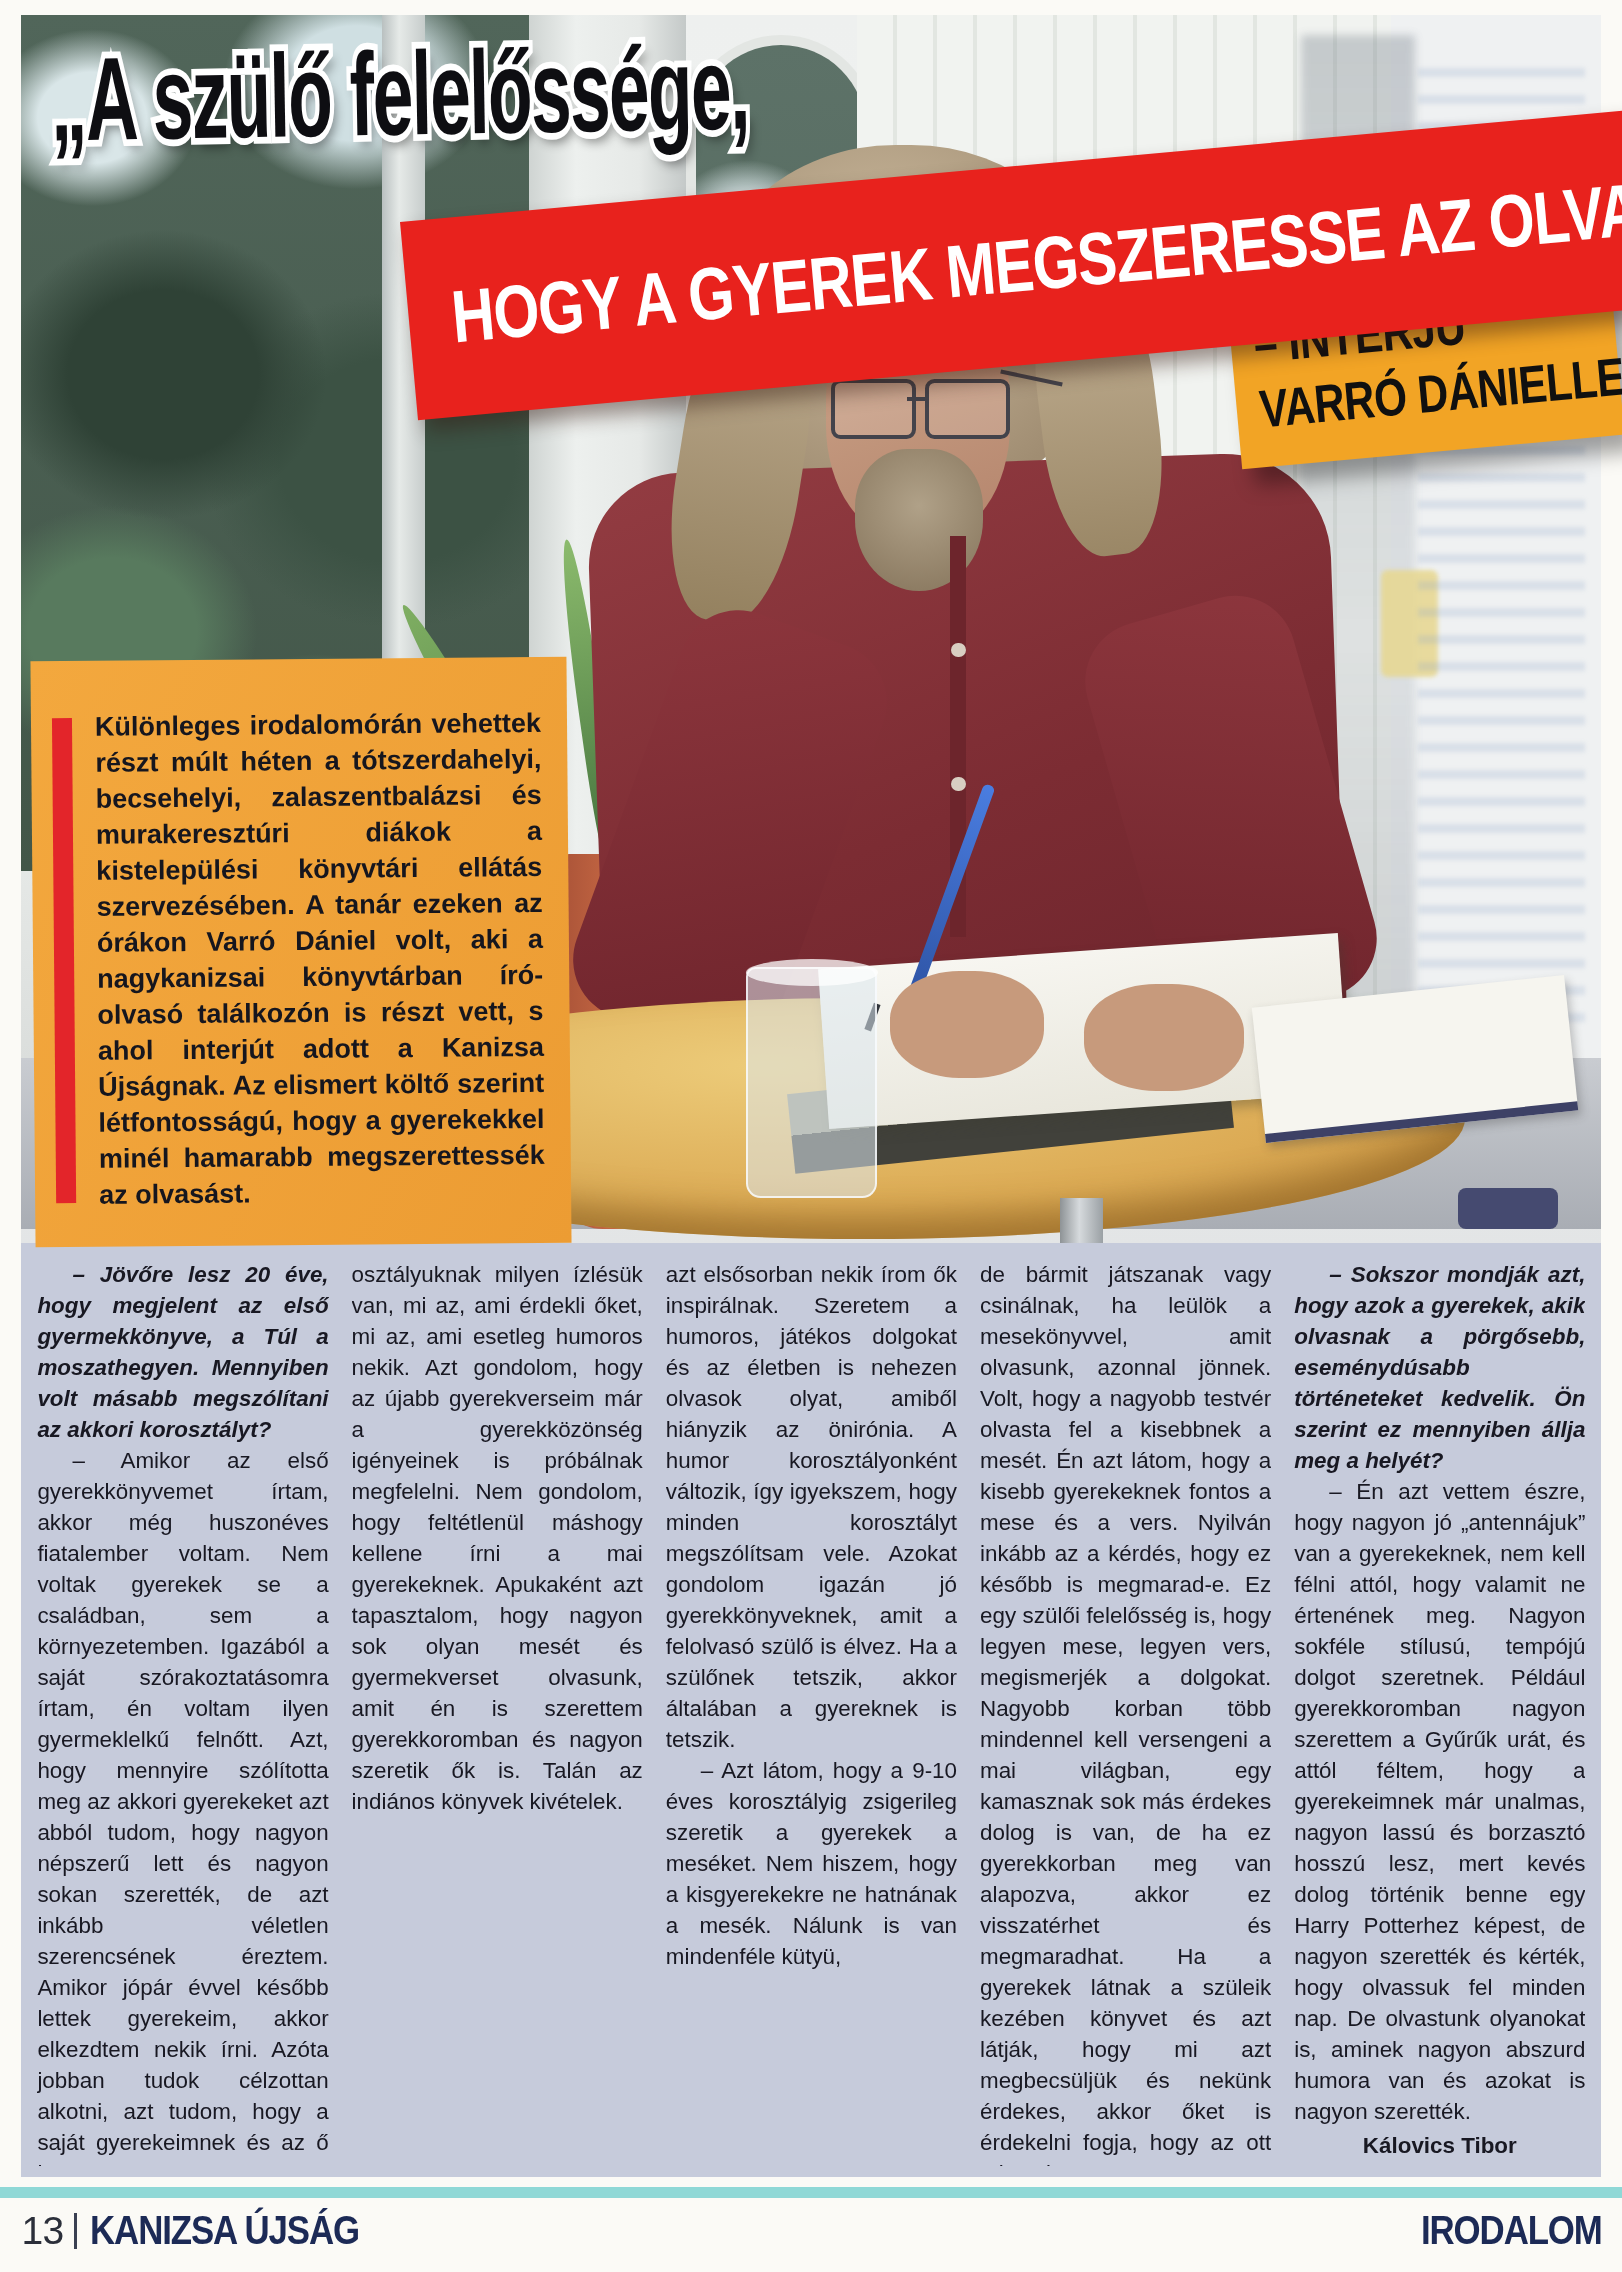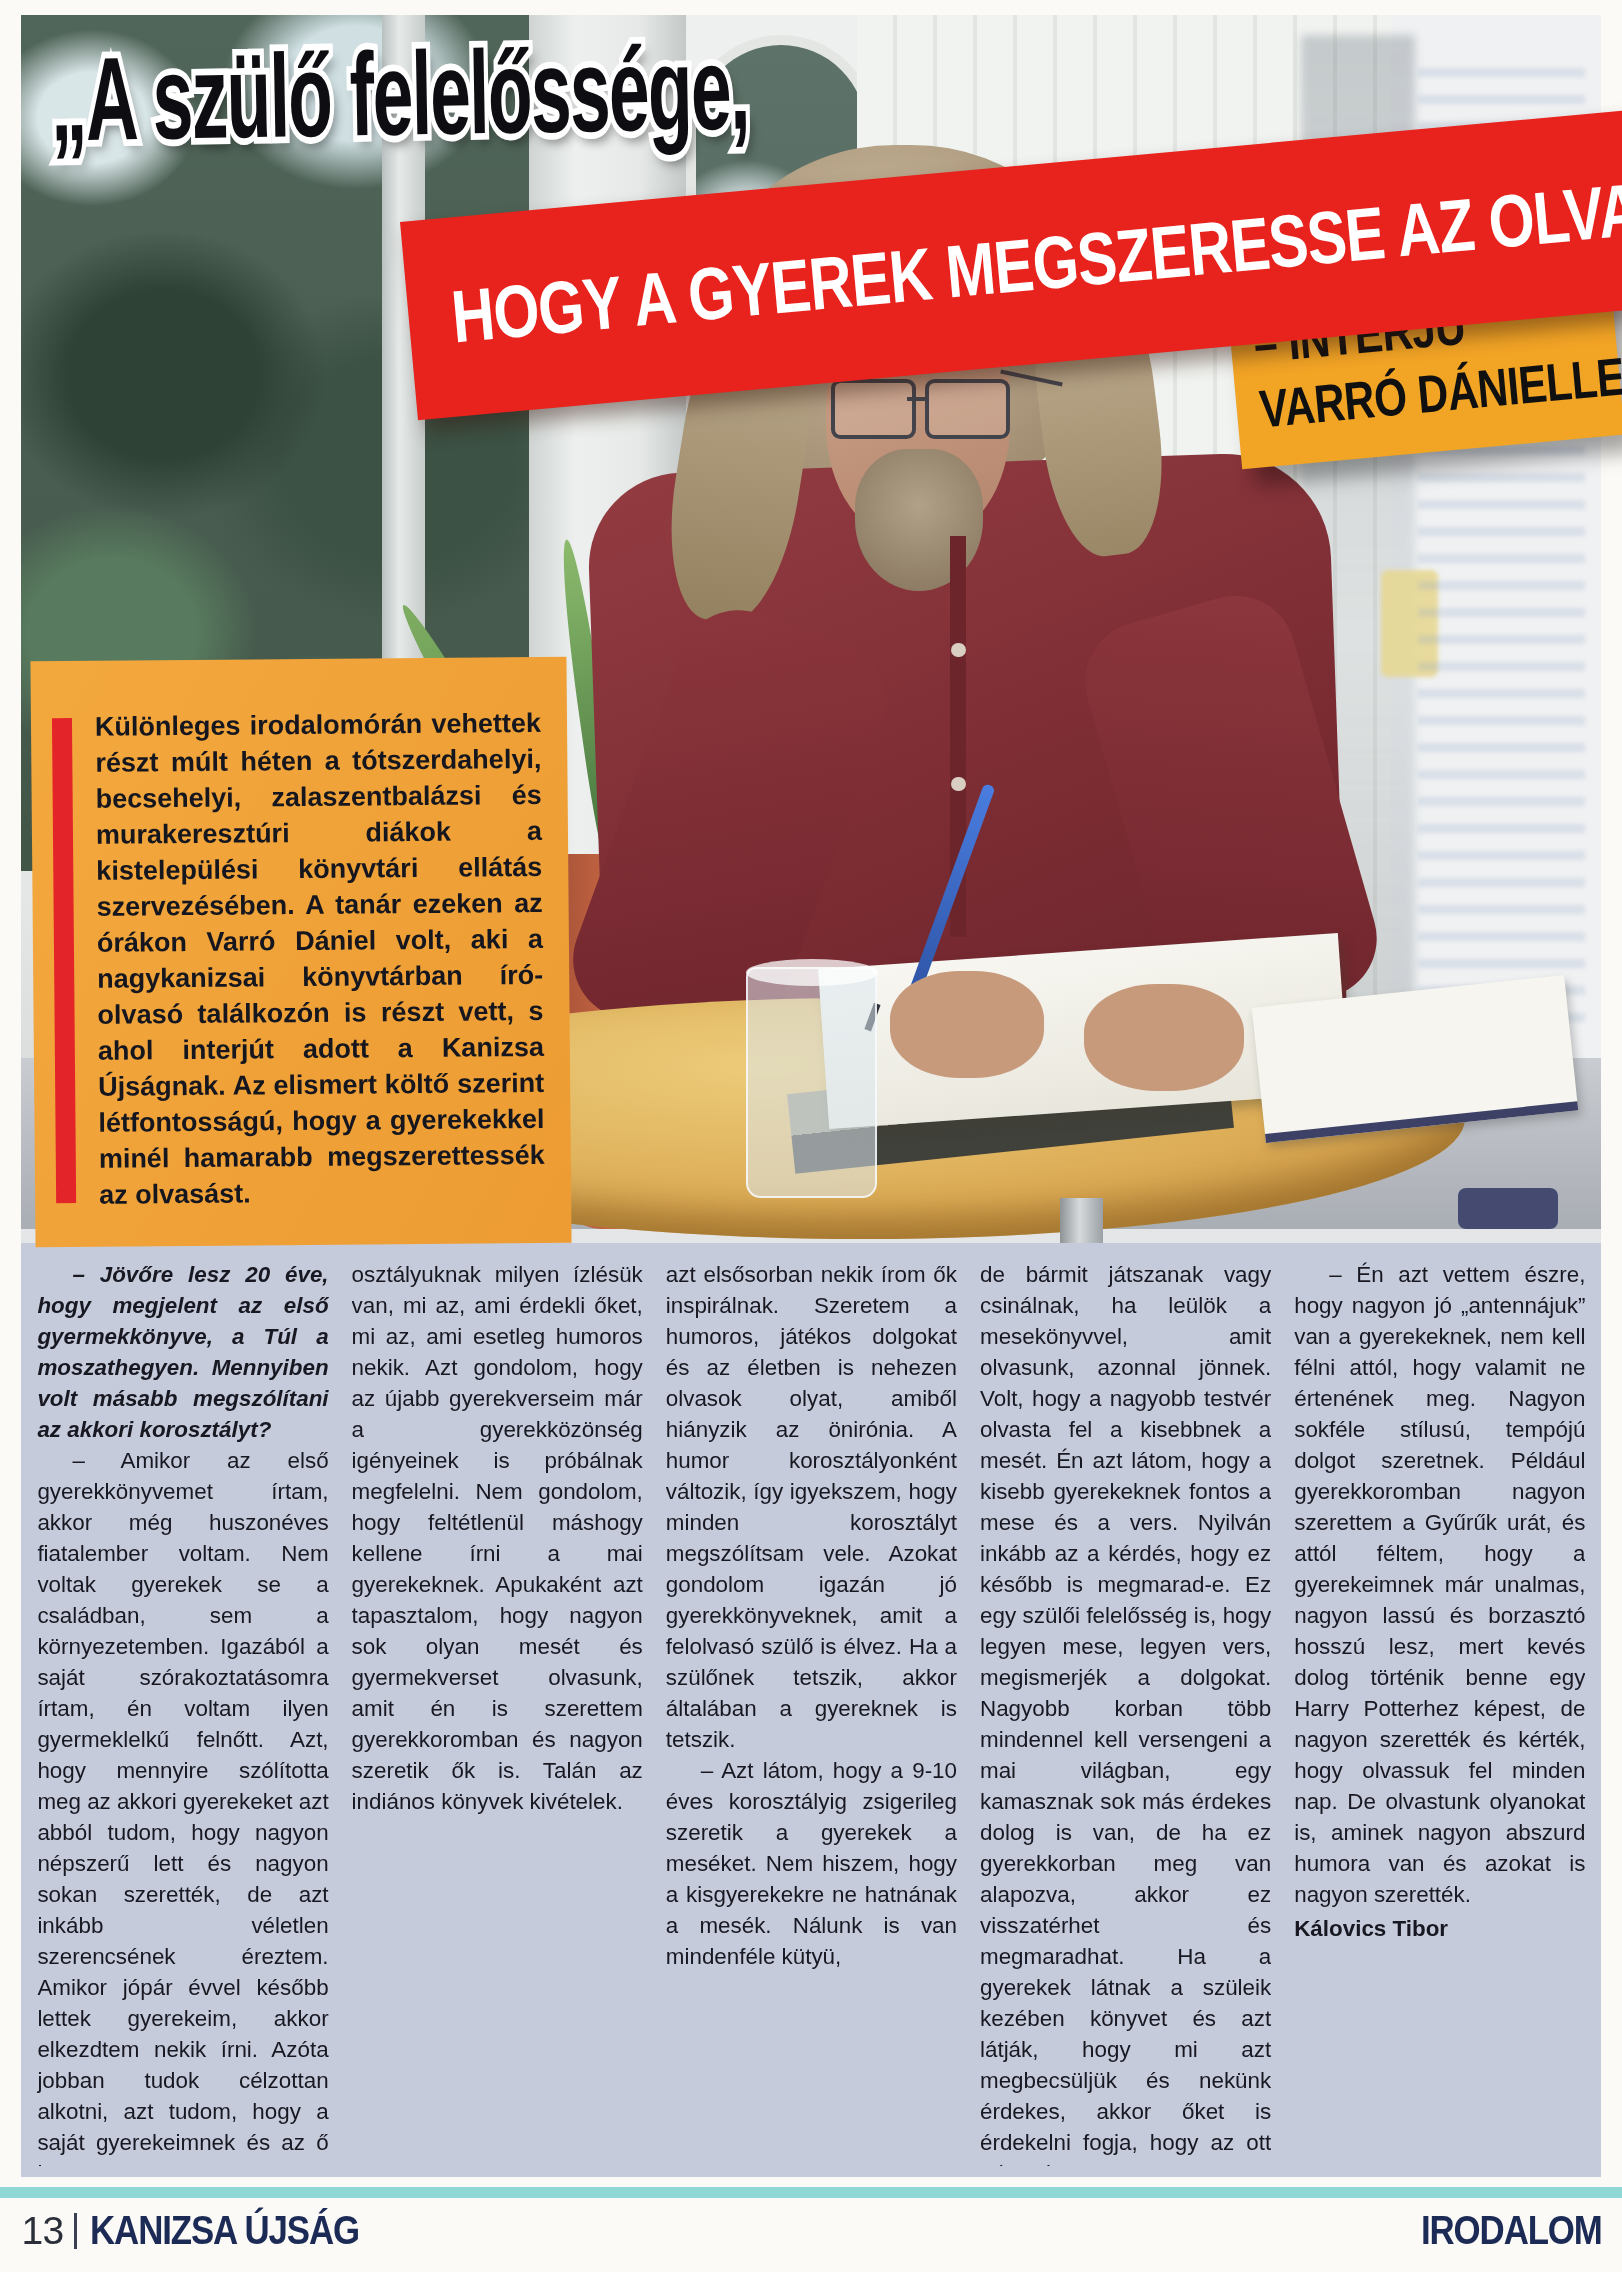--- a/index.html
+++ b/index.html
@@ -115,21 +115,21 @@
   .red-bar{position:absolute;left:21.4px;top:57px;width:20px;height:485px;background:#e3252a;}
   .intro-text{position:absolute;left:64px;top:48px;width:446px;margin:0;
       font-size:27px;line-height:36px;font-weight:700;color:#16161e;text-align:justify;}
   
   .columns{position:absolute;left:21.4px;top:1243px;width:1580px;height:934px;background:#c6cbdb;
       box-sizing:border-box;padding:16px 16px 10.7px 16px;display:flex;gap:23px;z-index:2;}
   .col{flex:1 1 0;overflow:hidden;font-size:22.4px;line-height:31px;color:#181822;text-align:justify;}
   .col p{margin:0;}
   .q{font-style:italic;font-weight:700;}
   .indent{text-indent:35px;}
-  .byline{font-weight:700;text-align:left;margin-top:2.7px !important;}
+  .byline{font-weight:700;text-align:center;margin-top:2.7px !important;}
   
   .teal-rule{position:absolute;left:0;top:2187px;width:1623px;height:11.4px;background:#8fd8d6;z-index:2;}
   .footer{position:absolute;left:21.4px;top:2207px;width:1580px;height:47px;display:flex;align-items:center;z-index:2;}
   .pagenum{font-size:39px;font-weight:400;color:#2b2f3a;letter-spacing:-0.7px;}
   .vbar{width:2.7px;height:36px;background:#3a4052;margin:0 13.4px 0 10.7px;}
   .paper{display:inline-block;font-size:41px;font-weight:700;color:#1c2a56;letter-spacing:-1.3px;
       transform:scaleX(0.85);transform-origin:left center;white-space:nowrap;}
   .section{display:inline-block;margin-left:auto;font-size:41px;font-weight:700;color:#1c2a56;letter-spacing:-1.3px;
       transform:scaleX(0.85);transform-origin:right center;white-space:nowrap;}
 </style>
@@ -212,20 +212,21 @@
       <p>osztályuknak milyen ízlésük van, mi az, ami érdekli őket, mi az, ami esetleg humoros nekik. Azt gondolom, hogy az újabb gyerekverseim már a gyerekközönség igényeinek is próbálnak megfelelni. Nem gondolom, hogy feltétlenül máshogy kellene írni a mai gyerekeknek. Apukaként azt tapasztalom, hogy nagyon sok olyan mesét és gyermekverset olvasunk, amit én is szerettem gyerekkoromban és nagyon szeretik ők is. Talán az indiános könyvek kivételek.</p>
     </div>
     <div class="col">
       <p>azt elsősorban nekik írom ők inspirálnak. Szeretem a humoros, játékos dolgokat és az életben is nehezen olvasok olyat, amiből hiányzik az önirónia. A humor korosztályonként változik, így igyekszem, hogy minden korosztályt megszólítsam vele. Azokat gondolom igazán jó gyerekkönyveknek, amit a felolvasó szülő is élvez. Ha a szülőnek tetszik, akkor általában a gyereknek is tetszik.</p>
       <p class="indent">– Azt látom, hogy a 9-10 éves korosztályig zsigerileg szeretik a gyerekek a meséket. Nem hiszem, hogy a kisgyerekekre ne hatnának a mesék. Nálunk is van mindenféle kütyü,</p>
     </div>
     <div class="col">
       <p>de bármit játszanak vagy csinálnak, ha leülök a mesekönyvvel, amit olvasunk, azonnal jönnek. Volt, hogy a nagyobb testvér olvasta fel a kisebbnek a mesét. Én azt látom, hogy a kisebb gyerekeknek fontos a mese és a vers. Nyilván inkább az a kérdés, hogy ez később is megmarad-e. Ez egy szülői felelősség is, hogy legyen mese, legyen vers, megismerjék a dolgokat. Nagyobb korban több mindennel kell versengeni a mai világban, egy kamasznak sok más érdekes dolog is van, de ha ez gyerekkorban meg van alapozva, akkor ez visszatérhet és megmaradhat. Ha a gyerekek látnak a szüleik kezében könyvet és azt látják, hogy mi azt megbecsüljük és nekünk érdekes, akkor őket is érdekelni fogja, hogy az ott micsoda.</p>
     </div>
     <div class="col">
+      <p class="q indent">– Sokszor mondják azt, hogy azok a gyerekek, akik olvasnak a pörgősebb, eseménydúsabb történeteket kedvelik. Ön szerint ez mennyiben állja meg a helyét?</p>
       <p class="indent">– Én azt vettem észre, hogy nagyon jó „antennájuk” van a gyerekeknek, nem kell félni attól, hogy valamit ne értenének meg. Nagyon sokféle stílusú, tempójú dolgot szeretnek. Például gyerekkoromban nagyon szerettem a Gyűrűk urát, és attól féltem, hogy a gyerekeimnek már unalmas, nagyon lassú és borzasztó hosszú lesz, mert kevés dolog történik benne egy Harry Potterhez képest, de nagyon szerették és kérték, hogy olvassuk fel minden nap. De olvastunk olyanokat is, aminek nagyon abszurd humora van és azokat is nagyon szerették.</p>
       <p class="byline">Kálovics Tibor</p>
     </div>
   </div>
 
   <div class="teal-rule"></div>
   <div class="footer">
     <span class="pagenum">13</span>
     <span class="vbar"></span>
     <span class="paper">KANIZSA ÚJSÁG</span>

